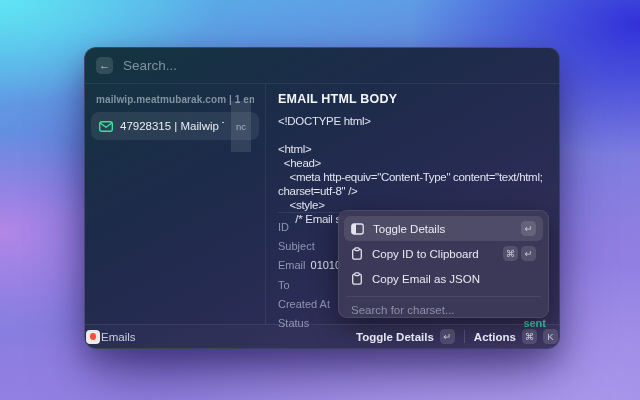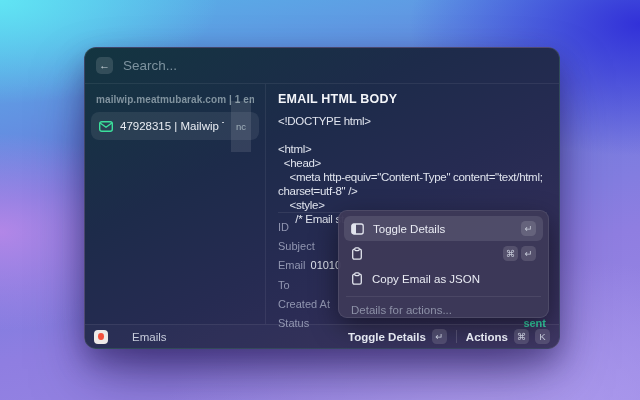--- a/index.html
+++ b/index.html
@@ -99,21 +99,21 @@
     font-size: 9.5px; display: flex; align-items: center; justify-content: center;
   }
   .menu-divider { height: 1px; background: rgba(255,255,255,0.08); margin: 5px 2px 4px; }
   .menu-search { height: 18px; display: flex; align-items: center; padding: 0 7px; font-size: 11.5px; color: #8c90a6; }
 
   
   .status-bar {
     position: absolute; left: 0; right: 0; bottom: 0; height: 24px;
     border-top: 1px solid rgba(255,255,255,0.07);
     background: rgba(255,255,255,0.025);
-    display: flex; align-items: center; gap: 24px; padding: 0 9px;
+    display: flex; align-items: center; gap: 1px; padding: 0 1px;
   }
   .ext-icon {
     width: 14px; height: 14px; border-radius: 4px; background: #edeae8;
     position: relative; flex: 0 0 auto;
   }
   .ext-icon::after {
     content: ""; position: absolute; left: 4px; top: 3px; width: 6px; height: 7px;
     border-radius: 50% 50% 50% 50% / 45% 45% 55% 55%; background: #f2503c;
   }
   .app-name { font-size: 11.5px; color: #c8cddc; }
@@ -204,36 +204,37 @@
         <span class="key-badge">↵</span>
       </span>
     </div>
     <div class="menu-row">
       <span class="menu-icon">
         <svg width="12" height="13" viewBox="0 0 12 13" fill="none">
           <rect x="1.7" y="2.2" width="8.6" height="10" rx="1.6" stroke="#e2e5ee" stroke-width="1.3"></rect>
           <rect x="3.8" y="0.8" width="4.4" height="2.8" rx="1" fill="#3d3958" stroke="#e2e5ee" stroke-width="1.2"></rect>
         </svg>
       </span>
+      <span class="menu-label">Copy ID to Clipboard</span>
       <span class="menu-keys">
         <span class="key-badge">⌘</span>
         <span class="key-badge">↵</span>
       </span>
     </div>
     <div class="menu-row">
       <span class="menu-icon">
         <svg width="12" height="13" viewBox="0 0 12 13" fill="none">
           <rect x="1.7" y="2.2" width="8.6" height="10" rx="1.6" stroke="#e2e5ee" stroke-width="1.3"></rect>
           <rect x="3.8" y="0.8" width="4.4" height="2.8" rx="1" fill="#3d3958" stroke="#e2e5ee" stroke-width="1.2"></rect>
         </svg>
       </span>
       <span class="menu-label">Copy Email as JSON</span>
     </div>
     <div class="menu-divider"></div>
-    <div class="menu-search">Details for actions...</div>
+    <div class="menu-search">Search for charset...</div>
   </div>
 
   <div class="status-bar">
     <span class="ext-icon"></span>
     <span class="app-name">Emails</span>
     <span class="bar-right">
       <span class="bar-label">Toggle Details</span>
       <span class="key-badge">↵</span>
       <span class="bar-sep"></span>
       <span class="bar-label">Actions</span>

